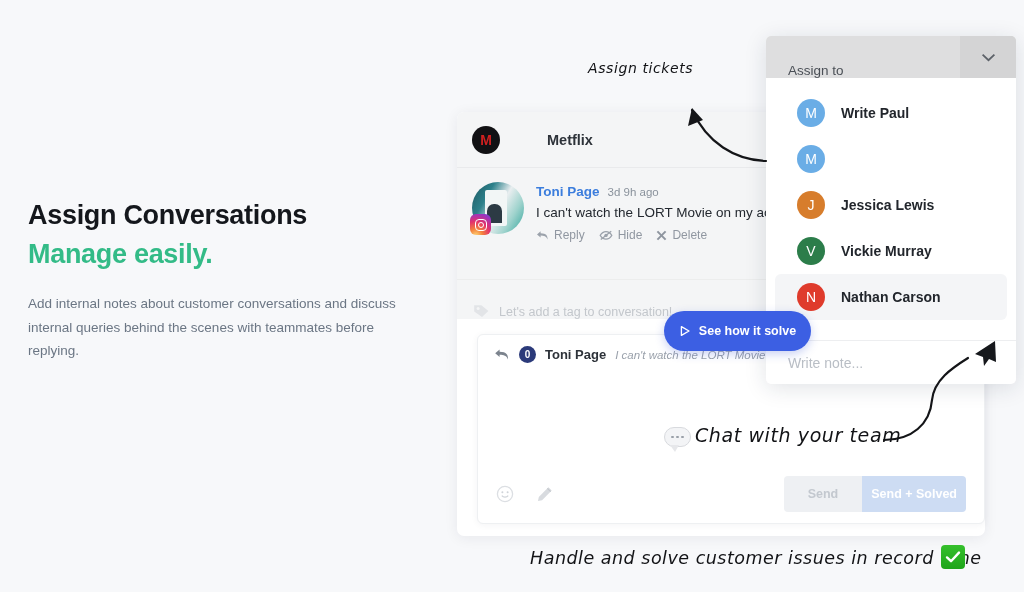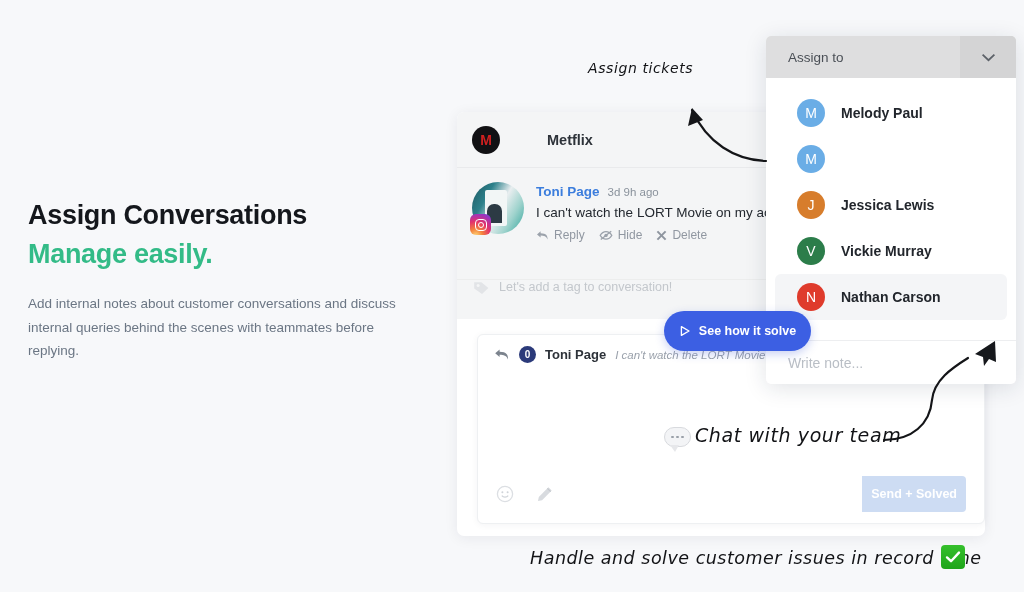--- a/index.html
+++ b/index.html
@@ -88,21 +88,21 @@
   .msg-time { font-size: 11.5px; color: #8a929c; }
   .msg-text {
     font-size: 13.5px; color: #23282f; margin-top: 6px; white-space: nowrap;
   }
   .msg-actions { display: flex; gap: 14px; margin-top: 8px; }
   .act { display: flex; align-items: center; gap: 5px; font-size: 12px; color: #9097a1; }
   .act svg { display: block; }
 
   .tag-row {
     position: absolute; left: 0; bottom: 0; width: 395px; height: 40px;
-    display: flex; align-items: flex-start; padding-left: 16px; gap: 9px;
+    display: flex; align-items: flex-end; padding-left: 16px; gap: 9px;
     border-top: 1px solid #eceded;
   }
   .tag-row .tag-text { font-size: 12.5px; color: #c3c7cc; }
 
   
   .composer {
     position: absolute; left: 20px; top: 222px; width: 508px; height: 190px;
     background: #fff; border: 1px solid #eef0f2; border-radius: 6px;
     box-shadow: 0 1px 7px rgba(30,40,60,0.05);
   }
@@ -133,21 +133,21 @@
   }
 
   
   .assign {
     position: absolute; left: 766px; top: 36px; width: 250px; height: 348px;
     background: #ffffff; border-radius: 5px;
     box-shadow: 0 4px 22px rgba(25,35,60,0.13);
     overflow: hidden;
   }
   .assign-head {
-    height: 42px; background: #dededf; display: flex; align-items: center;
+    height: 42px; background: #dededf; display: flex; align-items: flex-end;
     padding-left: 22px; position: relative;
   }
   .assign-head .ttl { font-size: 13.5px; color: #4a4f56; }
   .assign-chevron {
     position: absolute; right: 0; top: 0; width: 56px; height: 42px;
     background: #d4d4d5; display: flex; align-items: center; justify-content: center;
   }
   .assign-list { padding: 12px 0 0 0; }
   .assign-item {
     display: flex; align-items: center; gap: 16px;
@@ -285,40 +285,41 @@
             <circle cx="6.4" cy="7.2" r="1" fill="#cfd3d8"></circle>
             <circle cx="11.6" cy="7.2" r="1" fill="#cfd3d8"></circle>
             <path d="M5.8 10.7 C7.3 12.6 10.7 12.6 12.2 10.7" fill="none" stroke="#cfd3d8" stroke-width="1.3"></path>
           </svg>
           <svg width="18" height="18" viewBox="0 0 18 18">
             <path d="M12.4 2.3 L15.7 5.6 L6.1 15.2 L2 16 L2.8 11.9 Z" fill="#d8dbdf"></path>
             <path d="M11.4 3.3 L14.7 6.6" stroke="#c4c8cd" stroke-width="1.1"></path>
           </svg>
         </div>
         <div class="sendgroup">
+          <button class="btn-send">Send</button>
           <button class="btn-send-solved">Send + Solved</button>
         </div>
       </div>
     </div>
   </div>
 
   <div class="assign">
     <div class="assign-head">
       <span class="ttl">Assign to</span>
       <span class="assign-chevron">
         <svg width="15" height="9" viewBox="0 0 15 9">
           <path d="M1.6 1.6 L7.5 7.2 L13.4 1.6" fill="none" stroke="#5d6269" stroke-width="1.8"></path>
         </svg>
       </span>
     </div>
 
     <div class="assign-list">
       <div class="assign-item">
         <span class="av" style="background: rgb(106, 173, 230);">M</span>
-        <span class="assign-name">Melody Paul</span>
+        <span class="assign-name">Write Paul</span>
       </div>
       <div class="assign-item">
         <span class="av" style="background: rgb(106, 173, 230);">M</span>
       </div>
       <div class="assign-item">
         <span class="av" style="background: rgb(215, 125, 44);">J</span>
         <span class="assign-name">Jessica Lewis</span>
       </div>
       <div class="assign-item">
         <span class="av" style="background: rgb(44, 125, 74);">V</span>

